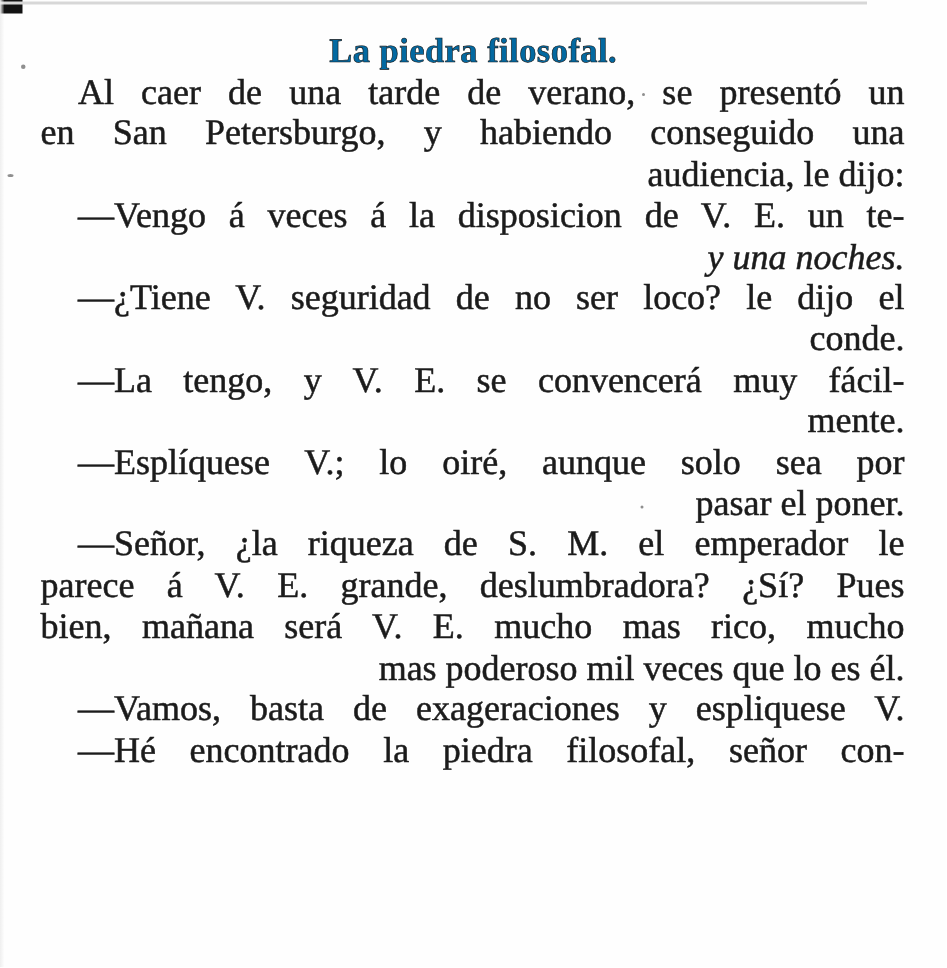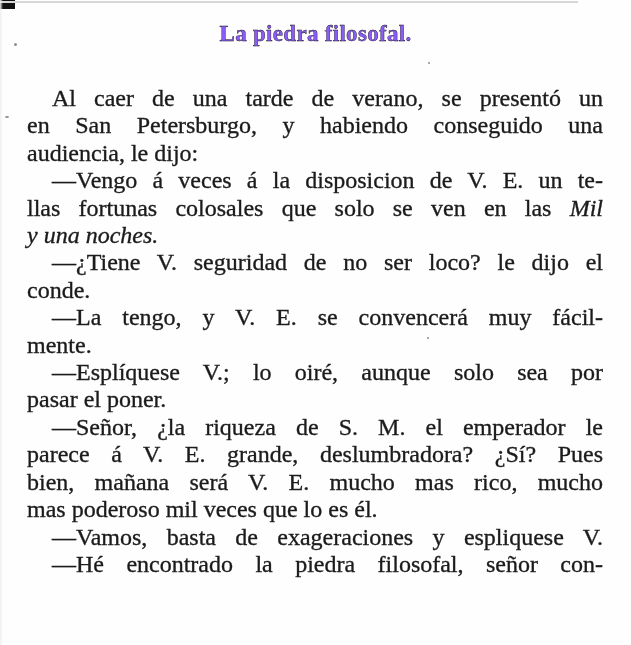--- a/index.html
+++ b/index.html
@@ -47,33 +47,33 @@
   .speck.s4 { left: 427px; top: 337px; width: 2px; height: 2px; }
 
   .title {
     margin: 0;
     padding-top: 19px;
     text-align: center;
     font-size: 23px;
     line-height: 30px;
     font-weight: bold;
     letter-spacing: 0.3px;
-    color: #8b5cf6;
+    color: #0369a1;
     -webkit-text-stroke: 0.4px #141414;
   }
   .text {
-    margin-top: 36px;
     padding-left: 27px;
     padding-right: 28px;
     font-size: 24px;
     line-height: 27.4px;
     -webkit-text-stroke: 0.35px #1f1f1f;
   }
   .line {
     white-space: nowrap;
+    text-align: right;
   }
   .line.just {
     white-space: normal;
     text-align: justify;
     text-align-last: justify;
   }
   .line.ind {
     padding-left: 25px;
   }
   .it {
@@ -93,21 +93,20 @@
   <div class="speck s3"></div>
   <div class="speck s4"></div>
 
   <h1 class="title">La piedra filosofal.</h1>
 
   <div class="text">
     <div class="line just ind">Al caer de una tarde de verano, se presentó un</div>
     <div class="line just">en San Petersburgo, y habiendo conseguido una</div>
     <div class="line">audiencia, le dijo:</div>
     <div class="line just ind">—Vengo á veces á la disposicion de V. E. un te-</div>
-    <div class="line just"><span>llas fortunas colosales que solo se ven en las </span><span class="it">Mil</span></div>
     <div class="line it">y una noches.</div>
     <div class="line just ind">—¿Tiene V. seguridad de no ser loco? le dijo el</div>
     <div class="line">conde.</div>
     <div class="line just ind">—La tengo, y V. E. se convencerá muy fácil-</div>
     <div class="line">mente.</div>
     <div class="line just ind">—Esplíquese V.; lo oiré, aunque solo sea por</div>
     <div class="line">pasar el poner.</div>
     <div class="line just ind">—Señor, ¿la riqueza de S. M. el emperador le</div>
     <div class="line just">parece á V. E. grande, deslumbradora? ¿Sí? Pues</div>
     <div class="line just">bien, mañana será V. E. mucho mas rico, mucho</div>

